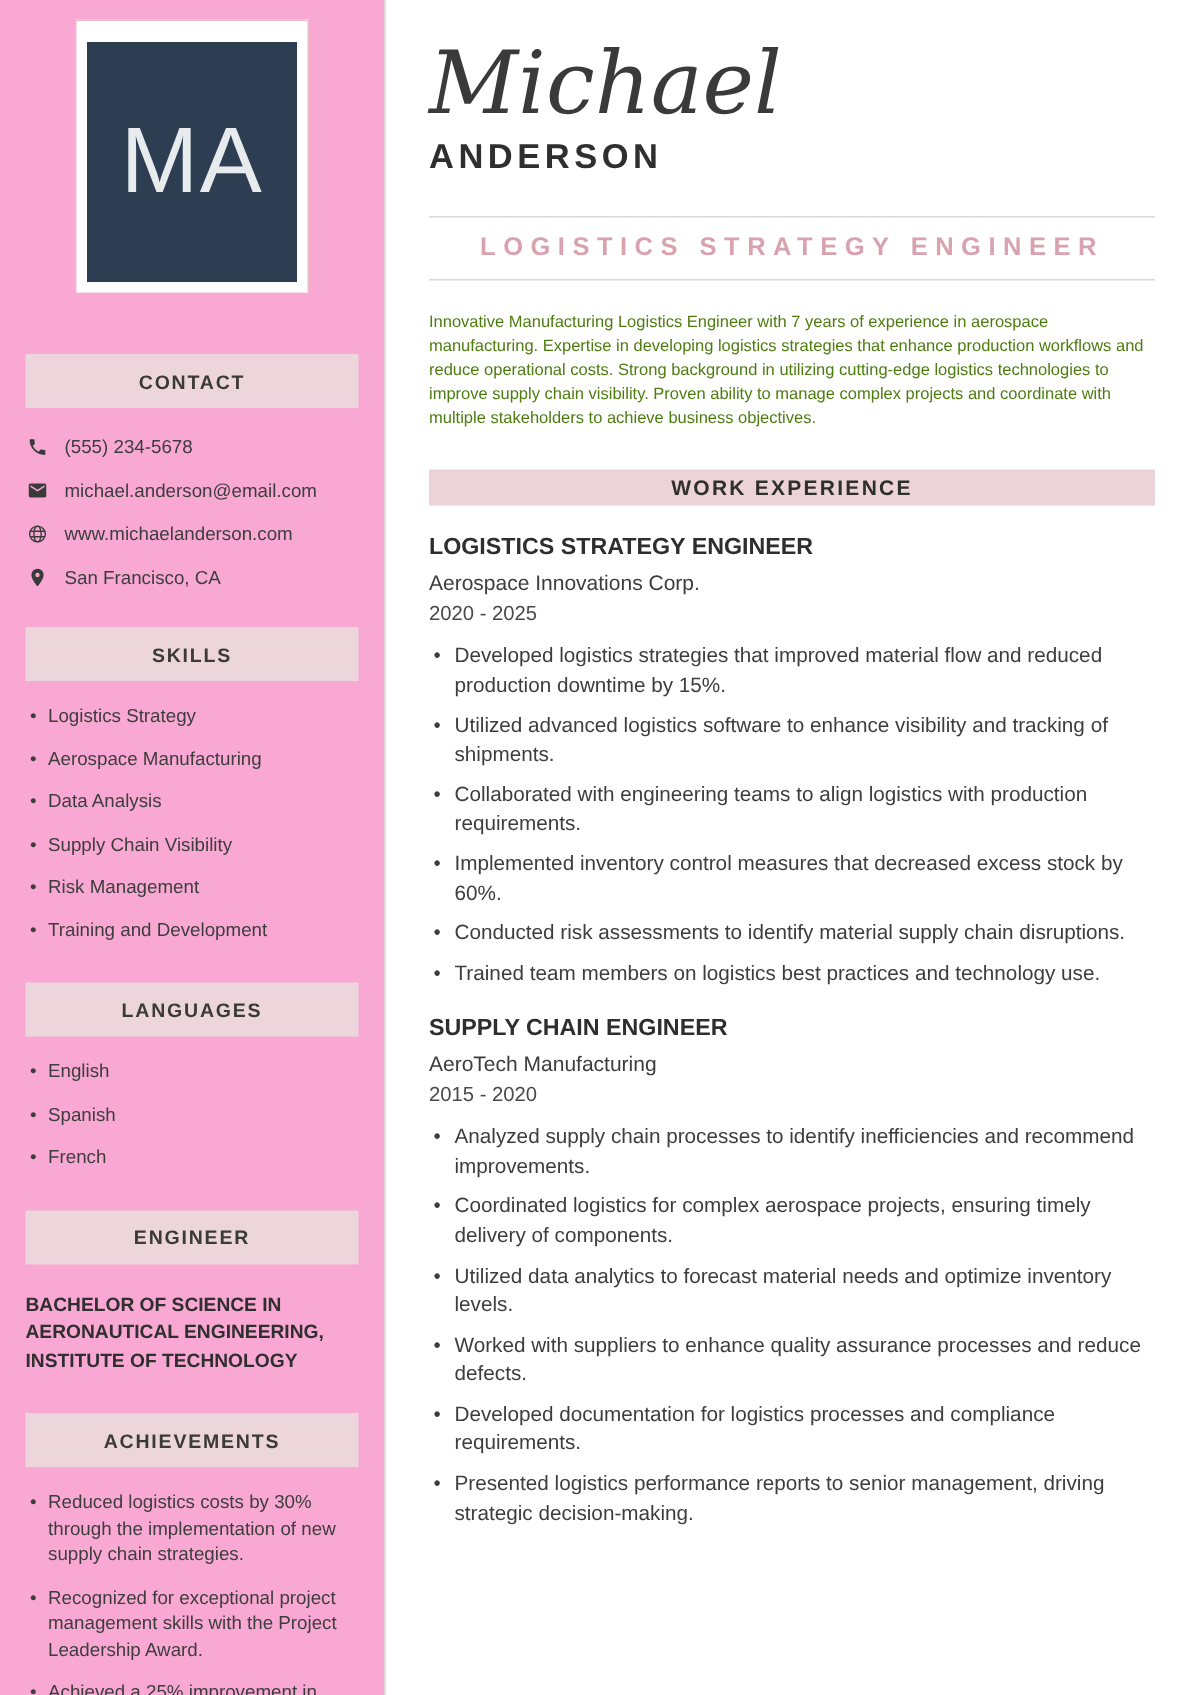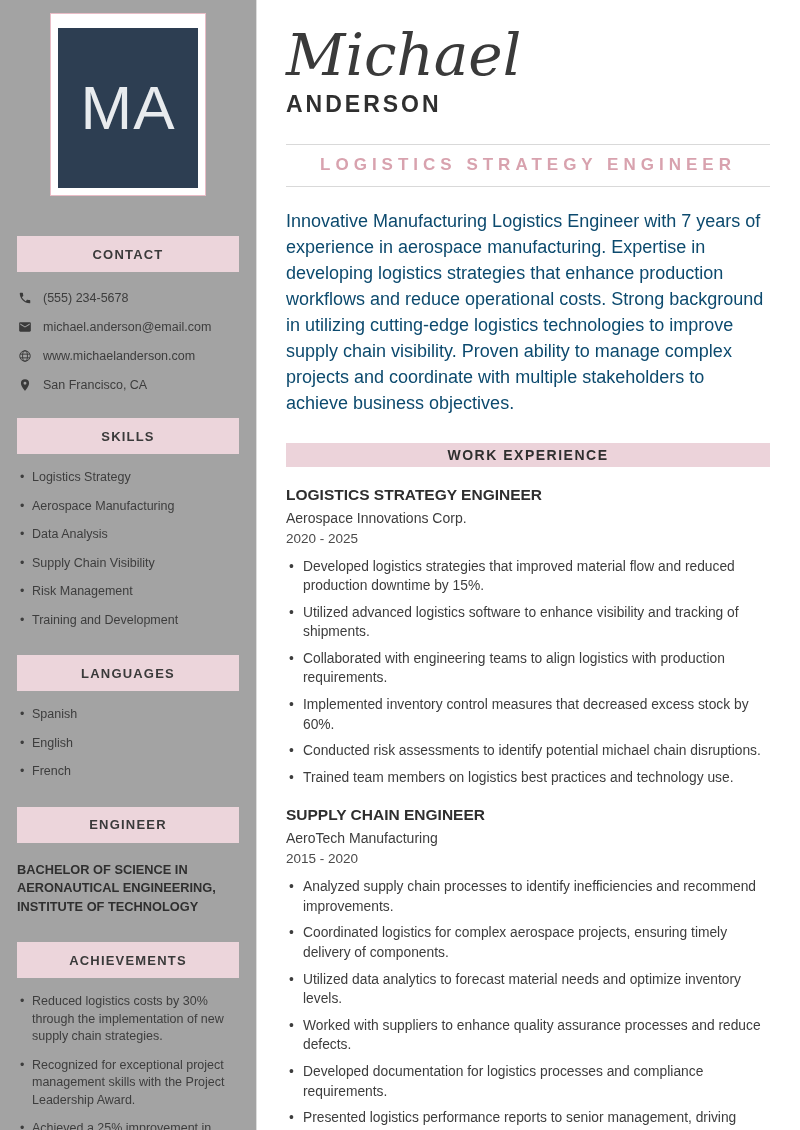--- a/index.html
+++ b/index.html
@@ -5,21 +5,21 @@
   * { margin:0; padding:0; box-sizing:border-box; }
   html,body { width:800px; }
   body {
     height:1130px; overflow:hidden; background:#ffffff;
     font-family:"Liberation Sans", sans-serif; color:#3c3c3c;
   }
   .page { display:flex; width:800px; height:1130px; }
 
   
   .sidebar {
-    width:257px; background:#a3a3a3; border-right:1px solid #dcdcdc;
+    width:257px; background:#f9a8d4; border-right:1px solid #dcdcdc;
     padding-bottom:16px; flex-shrink:0;
   }
   .photo-frame {
     width:156px; margin:13px auto 0; background:#ffffff;
     border:1px solid #e9bcc6; padding:14px 7px 7px;
   }
   .photo {
     height:160px; background:#2d3e52;
     display:flex; align-items:center; justify-content:center;
   }
@@ -55,21 +55,21 @@
     font-family:"DejaVu Serif", serif; font-style:italic;
     font-size:58px; line-height:1.1; color:#3a3a3a; font-weight:500;
   }
   .last-name { font-size:23px; font-weight:bold; letter-spacing:3px; color:#2f2f2f; margin-top:3px; }
   .divider { border-top:1px solid #d9d9d9; }
   .divider.top { margin-top:26px; }
   .role-title {
     text-align:center; color:#d8a2ae; font-weight:bold;
     font-size:17px; letter-spacing:5px; padding:10px 0 11px;
   }
-  .summary { margin-top:21px; font-size:18px; line-height:1.45; color:#0c4a6e; }
+  .summary { margin-top:21px; font-size:11px; line-height:1.45; color:#4d7c0f; }
 
   .we-bar {
     margin-top:26px; background:#ecd3da; height:24px;
     display:flex; align-items:center; justify-content:center;
     font-weight:bold; font-size:14px; letter-spacing:1.5px; color:#2f2f2f;
   }
   .job { margin-top:19px; }
   .job-title { font-size:15.5px; font-weight:bold; color:#2e2e2e; }
   .job-company { font-size:14px; margin-top:6px; color:#3d3d3d; }
   .job-dates { font-size:13.5px; margin-top:5px; color:#4a4a4a; }
@@ -141,22 +141,22 @@
         <li>Data Analysis</li>
         <li>Supply Chain Visibility</li>
         <li>Risk Management</li>
         <li>Training and Development</li>
       </ul>
     </section>
 
     <section class="side-section">
       <div class="side-title">LANGUAGES</div>
       <ul class="bullet-list">
+        <li>English</li>
         <li>Spanish</li>
-        <li>English</li>
         <li>French</li>
       </ul>
     </section>
 
     <section class="side-section">
       <div class="side-title">ENGINEER</div>
       <div class="edu-text">BACHELOR OF SCIENCE IN AERONAUTICAL ENGINEERING, INSTITUTE OF TECHNOLOGY</div>
     </section>
 
     <section class="side-section">
@@ -185,21 +185,21 @@
 
     <section class="job">
       <div class="job-title">LOGISTICS STRATEGY ENGINEER</div>
       <div class="job-company">Aerospace Innovations Corp.</div>
       <div class="job-dates">2020 - 2025</div>
       <ul class="job-bullets">
         <li>Developed logistics strategies that improved material flow and reduced production downtime by 15%.</li>
         <li>Utilized advanced logistics software to enhance visibility and tracking of shipments.</li>
         <li>Collaborated with engineering teams to align logistics with production requirements.</li>
         <li>Implemented inventory control measures that decreased excess stock by 60%.</li>
-        <li>Conducted risk assessments to identify potential michael chain disruptions.</li>
+        <li>Conducted risk assessments to identify material supply chain disruptions.</li>
         <li>Trained team members on logistics best practices and technology use.</li>
       </ul>
     </section>
 
     <section class="job">
       <div class="job-title">SUPPLY CHAIN ENGINEER</div>
       <div class="job-company">AeroTech Manufacturing</div>
       <div class="job-dates">2015 - 2020</div>
       <ul class="job-bullets">
         <li>Analyzed supply chain processes to identify inefficiencies and recommend improvements.</li>

